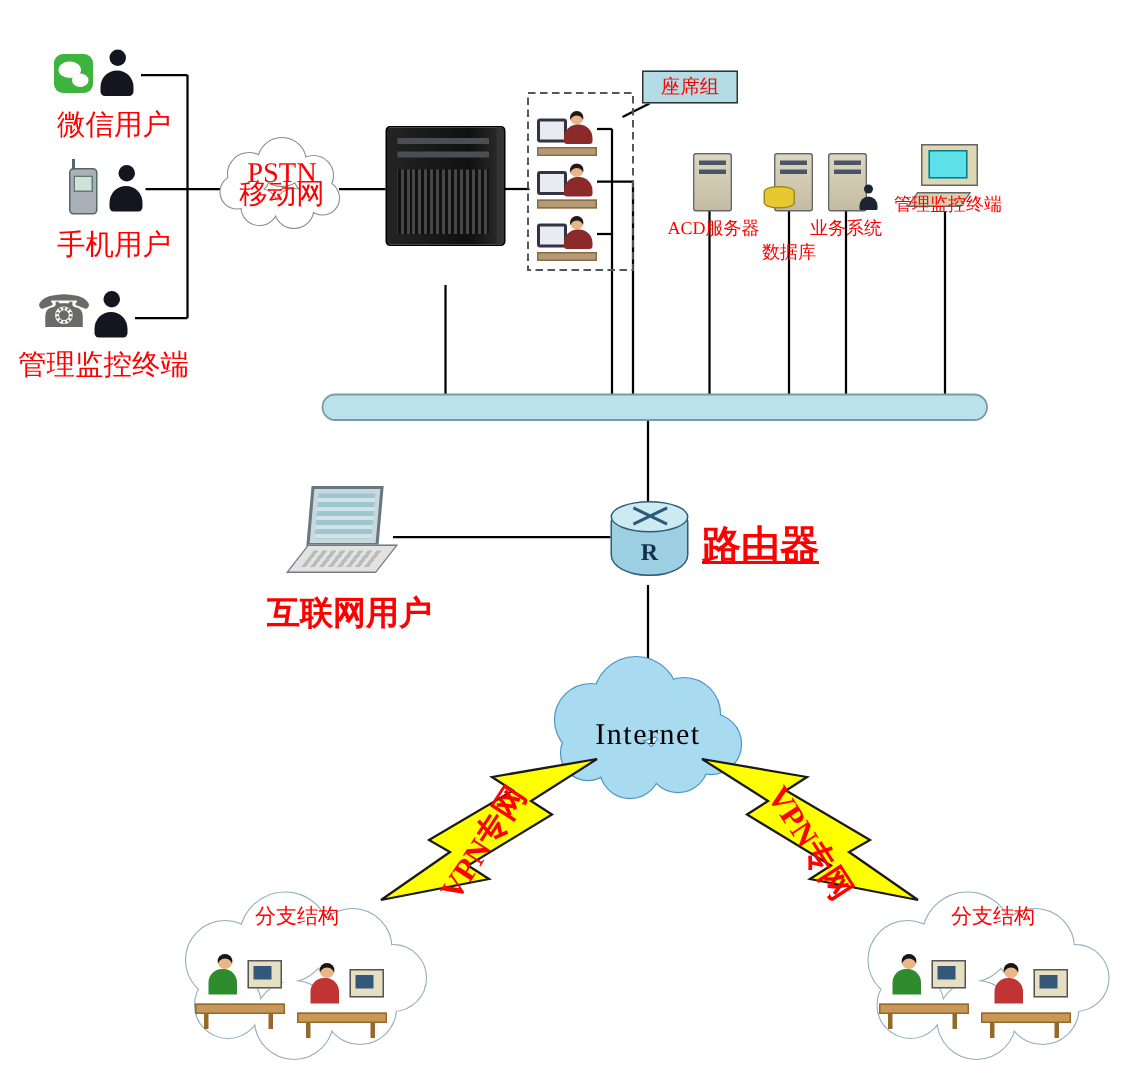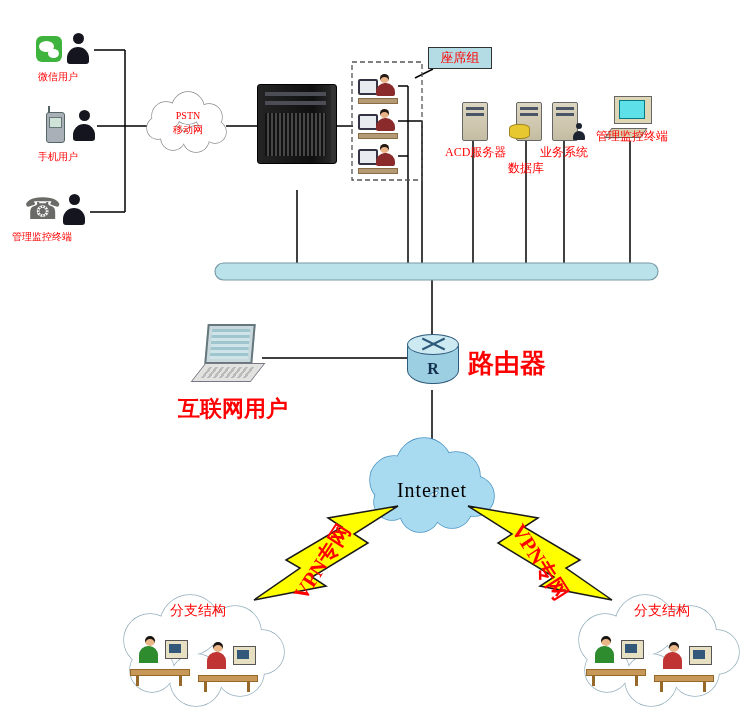--- a/index.html
+++ b/index.html
@@ -1,22 +1,22 @@
 <!DOCTYPE html>
 <html><head>
 <meta charset="utf-8">
 <style>
   html,body{margin:0;padding:0;background:#fff;}
   #canvas{position:relative;width:750px;height:725px;background:#fff;overflow:hidden;
           font-family:"Liberation Serif","DejaVu Serif",serif;}
   #wires{position:absolute;left:0;top:0;width:750px;height:725px;}
   .abs{position:absolute;}
-  .red-label{color:#ff0000;font-size:10px;white-space:nowrap;}
+  .red-label{color:#ff0000;font-size:19px;white-space:nowrap;}
   .red-label-sm{color:#ff0000;font-size:12px;white-space:nowrap;}
-  .red-label-big{color:#ff0000;font-size:26px;font-weight:bold;white-space:nowrap;}
+  .red-label-big{color:#ff0000;font-size:26px;font-weight:bold;white-space:nowrap;text-decoration:underline;}
   .red-label-med{color:#ff0000;font-size:22px;font-weight:bold;white-space:nowrap;}
 
   
   .wechat{width:26px;height:26px;background:#3eb43e;border-radius:6px;position:absolute;}
   .wechat:before{content:"";position:absolute;left:3px;top:5px;width:15px;height:11px;background:#fff;border-radius:50%;}
   .wechat:after{content:"";position:absolute;right:3px;bottom:4px;width:11px;height:9px;background:#fff;border-radius:50%;}
 
   
   .person{position:absolute;width:24px;height:31px;}
   .person:before{content:"";position:absolute;top:0;left:7px;width:11px;height:11px;border-radius:50%;background:#15151f;}

